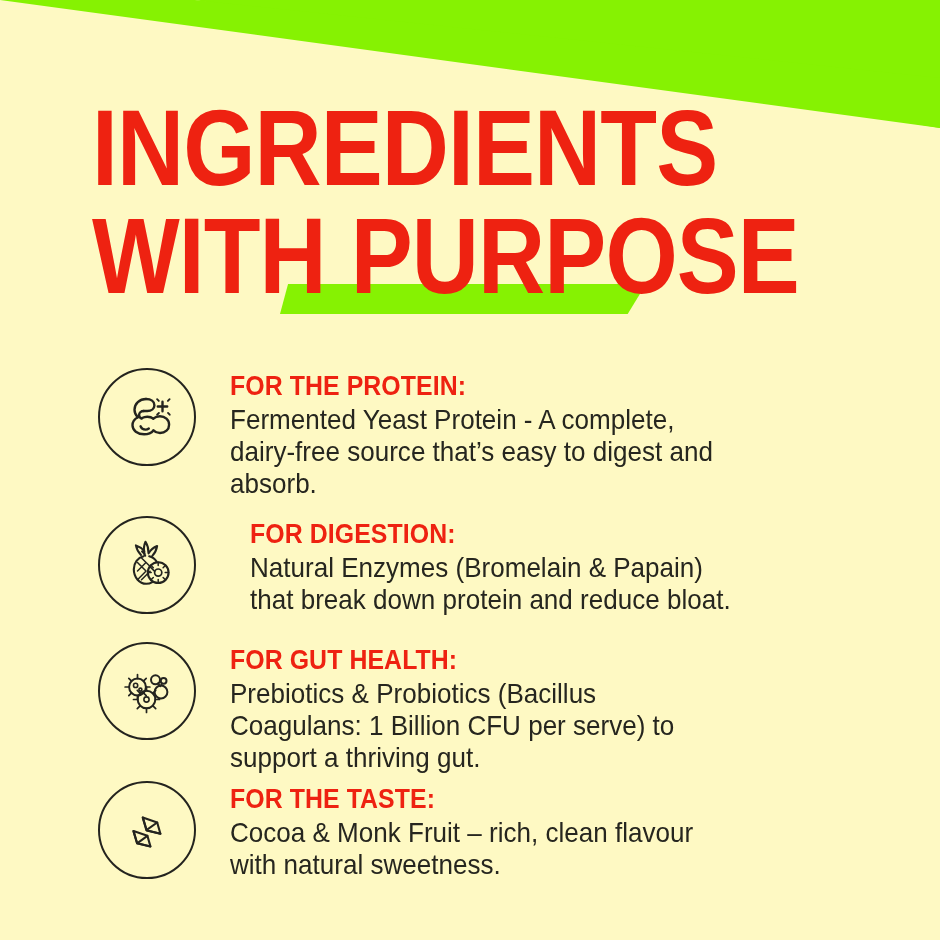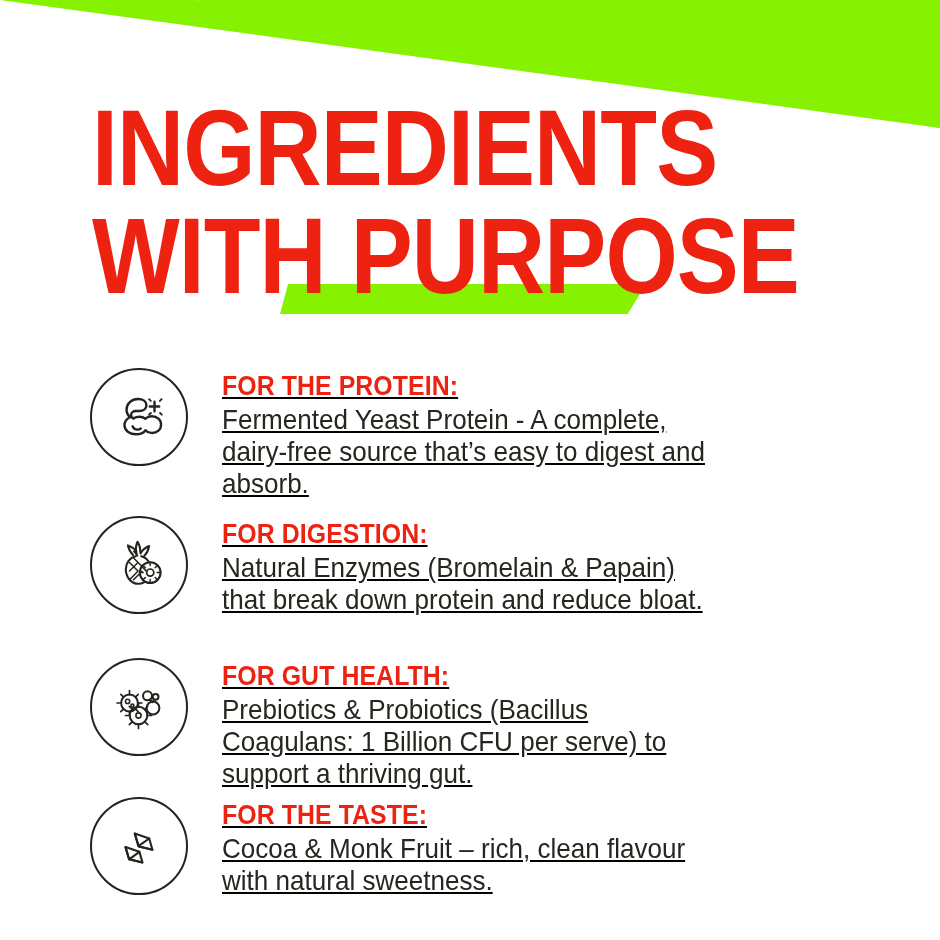--- a/index.html
+++ b/index.html
@@ -10,21 +10,21 @@
     width: 940px;
     height: 940px;
     background: #dcdcd4;
     font-family: "Liberation Sans", sans-serif;
     overflow: hidden;
   }
   #poster {
     position: relative;
     width: 940px;
     height: 940px;
-    background: #ffffff;
+    background: #fef9c3;
     overflow: hidden;
   }
 
   
   .diag-band {
     position: absolute;
     top: 0;
     left: 0;
     width: 940px;
     height: 130px;
@@ -62,24 +62,23 @@
     height: 30px;
     background: #86f202;
     clip-path: polygon(2.2% 0, 100% 0, 95% 100%, 0 100%);
     z-index: 0;
   }
   .headline { z-index: 2; }
 
   
   .features {
     position: absolute;
-    left: 0;
+    left: 8px;
     top: 368px;
     width: 760px;
-    text-decoration: underline;
   }
   .feature-row {
     position: relative;
     display: flex;
     align-items: flex-start;
     min-height: 116px;
   }
   .icon-badge {
     position: relative;
     flex: 0 0 auto;
@@ -120,22 +119,22 @@
     font-size: 28px;
     line-height: 1.14;
     color: #26261f;
     margin: 0;
     transform: scaleX(0.93);
     transform-origin: left top;
   }
 
   
   .feature-row.r1 { margin-top: 0px; }
-  .feature-row.r2 { margin-top: 16px; }
-  .feature-row.r3 { margin-top: 26px; }
+  .feature-row.r2 { margin-top: 16px; gap: 20px; }
+  .feature-row.r3 { margin-top: 10px; }
   .feature-row.r4 { margin-top: 7px; }
 </style>
 </head>
 <body>
 
 <div id="poster">
 
   <svg class="diag-band" viewBox="0 0 940 130" preserveAspectRatio="none" aria-hidden="true">
     <polygon points="195,0 940,0 940,78 940,128 420,40" fill="#86f202"></polygon>
     <polygon points="195,0 940,78 940,128 0,0" fill="#86f202"></polygon>

